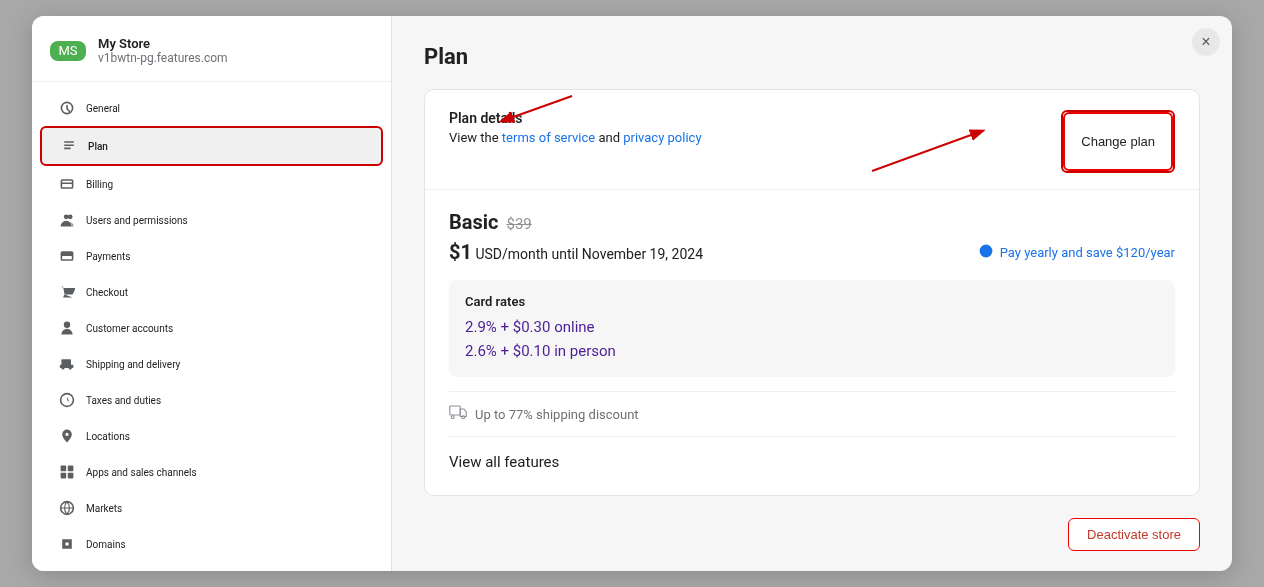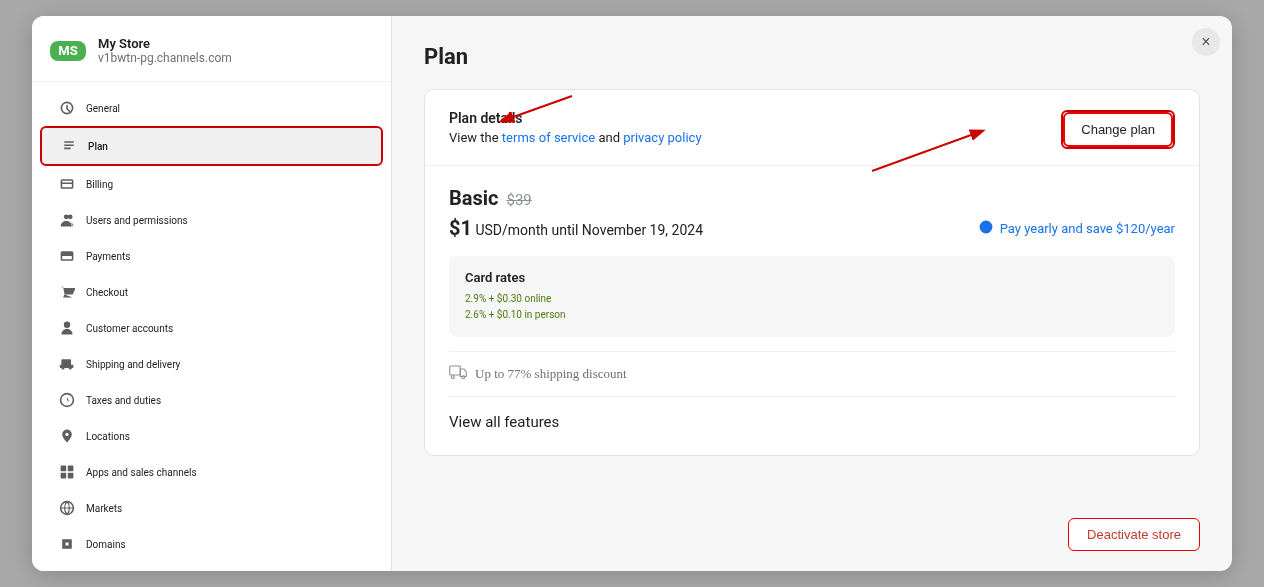--- a/index.html
+++ b/index.html
@@ -70,21 +70,21 @@
     .store-avatar {
       width: 36px;
       height: 20px;
       background: #4caf50;
       border-radius: 8px;
       display: flex;
       align-items: center;
       justify-content: center;
       color: #fff;
       font-size: 13px;
-      font-weight: 700;
+      font-weight: 400;
       flex-shrink: 0;
       text-align: center;
     }
     .store-info { display: flex; flex-direction: column; }
     .store-name { font-size: 13px; font-weight: 600; color: #202223; }
     .store-url { font-size: 12px; color: #6d7175; }
 
     .nav-list { list-style: none; padding: 8px 0; flex: 1; overflow-y: auto; }
     .nav-item {
       display: flex;
@@ -145,21 +145,21 @@
     .plan-details-sub {
       font-size: 13px;
       color: #202223;
     }
     .plan-details-sub a {
       color: #1a72e8;
       text-decoration: none;
     }
 
     .change-plan-btn {
-      padding: 8px 16px;
+      padding: 20px 16px;
       border: 2px solid #e00;
       background: #fff;
       border-radius: 6px;
       font-size: 13px;
       font-weight: 500;
       color: #202223;
       cursor: pointer;
       white-space: nowrap;
     }
 
@@ -203,34 +203,33 @@
       padding: 14px 16px;
       margin-bottom: 14px;
     }
     .card-rates-title {
       font-size: 13px;
       font-weight: 600;
       color: #202223;
       margin-bottom: 6px;
     }
     .card-rate-item {
-      font-size: 10px;
-      color: #4d7c0f;
+      font-size: 15px;
+      color: #4c1d95;
       line-height: 1.6;
     }
 
     .shipping-row {
       display: flex;
       align-items: center;
       gap: 8px;
       padding: 12px 0;
       border-top: 1px solid #f0f0f0;
       border-bottom: 1px solid #f0f0f0;
       margin-bottom: 12px;
-      font-family: Liberation Serif, serif;
     }
     .shipping-icon { color: #8c9196; font-size: 16px; }
     .shipping-text { font-size: 13px; color: #6d7175; }
 
     .view-all-features {
       font-size: 15px;
       color: #202223;
       font-weight: 400;
       cursor: pointer;
       padding: 4px 0;
@@ -280,21 +279,21 @@
 <div class="modal-overlay">
   <div class="modal">
 
     <button class="close-btn">×</button>
 
     <aside class="sidebar">
       <div class="store-header">
         <div class="store-avatar">MS</div>
         <div class="store-info">
           <span class="store-name">My Store</span>
-          <span class="store-url">v1bwtn-pg.channels.com</span>
+          <span class="store-url">v1bwtn-pg.features.com</span>
         </div>
       </div>
       <ul class="nav-list">
         <li class="nav-item">
           <span class="nav-icon">
             <svg width="16" height="16" viewBox="0 0 20 20" fill="currentColor">
                 <path d="M10 2a8 8 0 100 16A8 8 0 0010 2zm0 14a6 6 0 110-12 6 6 0 010 12z"></path>
                 <path d="M10 6a1 1 0 011 1v3.586l2.707 2.707a1 1 0 11-1.414 1.414l-3-3A1 1 0 019 11V7a1 1 0 011-1z"></path>
               </svg>
           </span>

